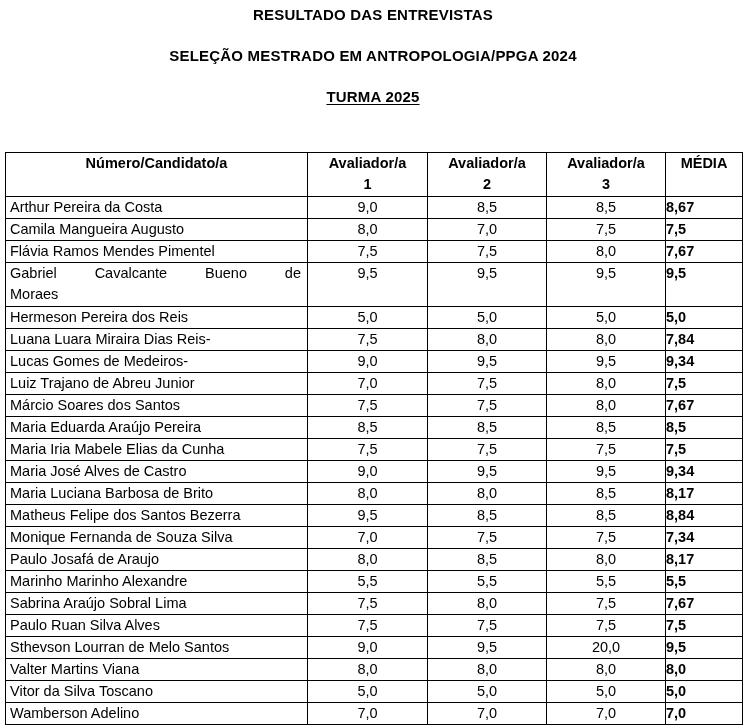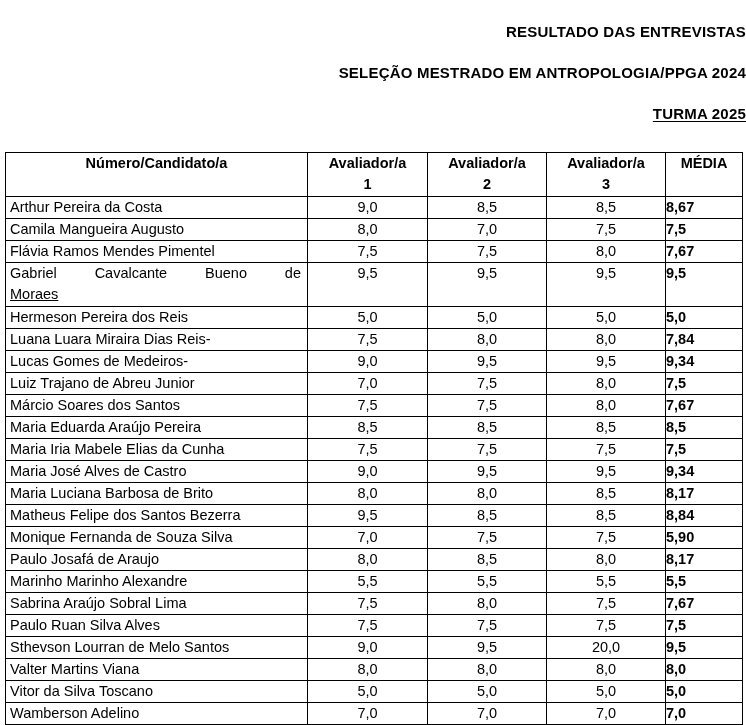--- a/index.html
+++ b/index.html
@@ -19,22 +19,22 @@
 
   .page {
     position: relative;
     width: 746px;
     height: 725px;
     box-sizing: border-box;
   }
 
   
   .headings {
-    padding-top: 17px;
-    text-align: right;
+    padding-top: 0;
+    text-align: center;
   }
   .heading-line {
     font-size: 15px;
     font-weight: bold;
     letter-spacing: 0.2px;
     line-height: 1;
     margin: 0;
   }
   .heading-line.h1 { padding-top: 7px; }
   .heading-line.h2 { padding-top: 26px; }
@@ -107,21 +107,20 @@
     white-space: normal;
     text-align: justify;
     text-align-last: justify;
     line-height: 21px;
     padding-right: 6px;
   }
   tbody tr.two-line td.name .last-line {
     display: block;
     text-align: left;
     text-align-last: left;
-    text-decoration: underline;
   }
   tbody tr.two-line td.score,
   tbody tr.two-line td.media {
     vertical-align: top;
   }
 </style>
 </head>
 <body>
 
 <div class="page">
@@ -260,21 +259,21 @@
             <td class="score">9,5</td>
             <td class="score">8,5</td>
             <td class="score">8,5</td>
             <td class="media">8,84</td>
           </tr>
           <tr>
             <td class="name">Monique Fernanda de Souza Silva</td>
             <td class="score">7,0</td>
             <td class="score">7,5</td>
             <td class="score">7,5</td>
-            <td class="media">5,90</td>
+            <td class="media">7,34</td>
           </tr>
           <tr>
             <td class="name">Paulo Josafá de Araujo</td>
             <td class="score">8,0</td>
             <td class="score">8,5</td>
             <td class="score">8,0</td>
             <td class="media">8,17</td>
           </tr>
           <tr>
             <td class="name">Marinho Marinho Alexandre</td>

